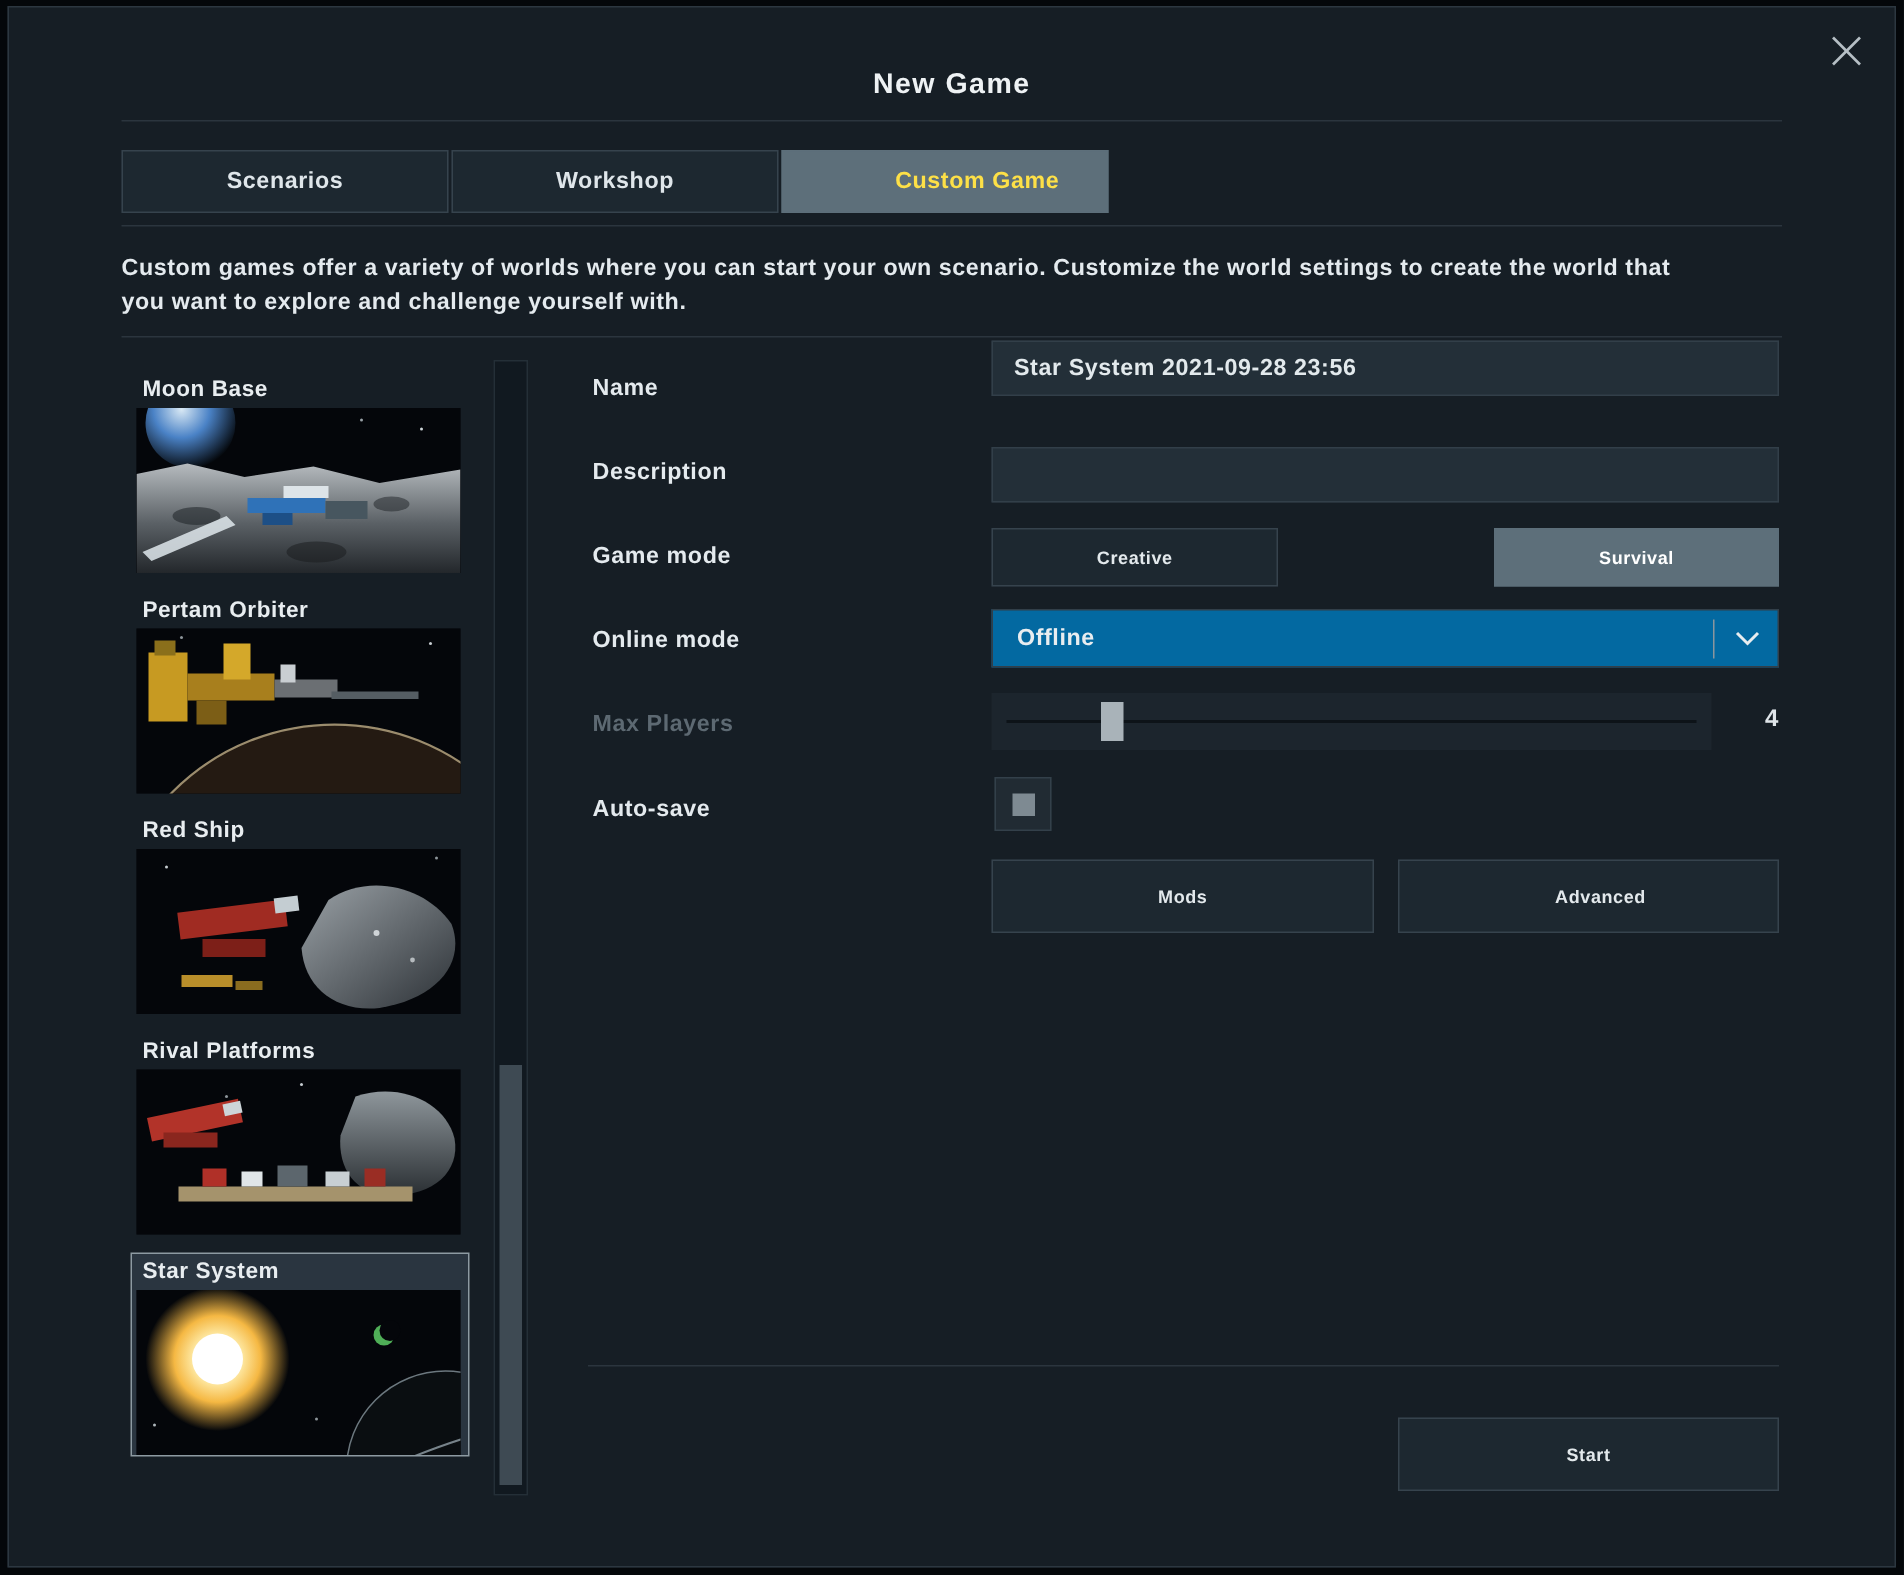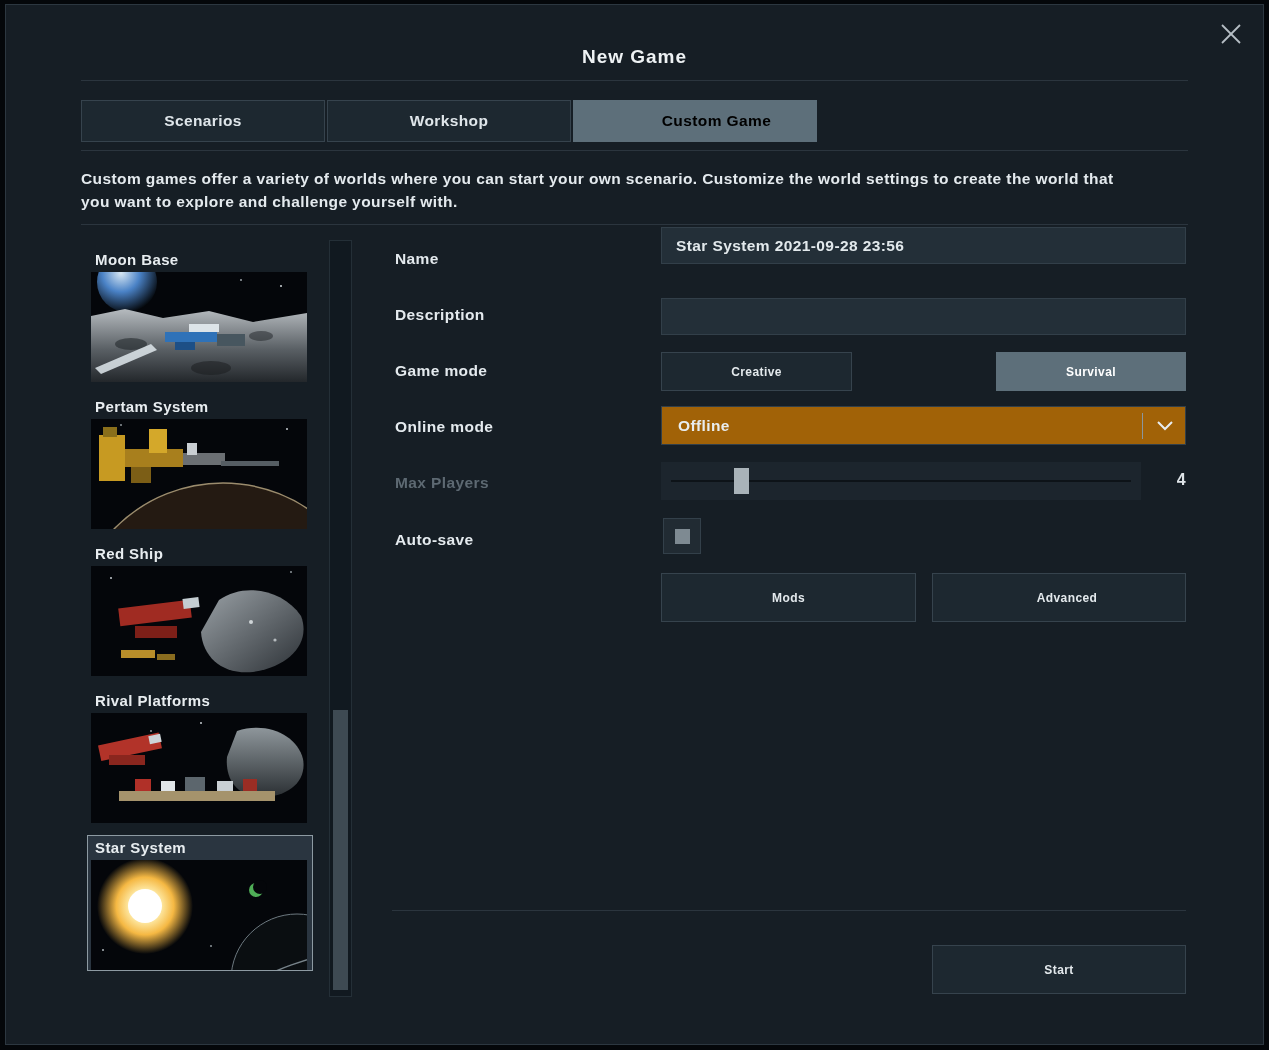--- a/index.html
+++ b/index.html
@@ -20,25 +20,25 @@
     position:absolute; left:0; right:0; top:46px; text-align:center;
     color:#eef2f4; font-size:19px; font-weight:bold; letter-spacing:1px;
   }
   .close-btn{
     position:absolute; left:1216px; top:19px; width:30px; height:30px;
     cursor:pointer; display:flex; align-items:center; justify-content:center;
   }
 
   .tabs{ position:absolute; left:81px; top:100px; display:flex; gap:2px; }
   .tab{
-    width:244px; height:42px; display:flex; align-items:center; justify-content:center;
+    width:218px; height:42px; display:flex; align-items:center; justify-content:center;
     background:#1d2830; border:1px solid #36434d; color:#dfe6ea;
     font-size:15.5px; font-weight:bold; cursor:pointer;
   }
-  .tab.active{ background:#5d6f7a; border-color:#5d6f7a; color:#000000;padding-left:43px; }
+  .tab.active{ background:#5d6f7a; border-color:#5d6f7a; color:#fde047;padding-left:43px; }
 
   .intro{
     position:absolute; left:81px; top:167px; width:1050px;
     color:#e4eaee; font-size:15.5px; line-height:23px; font-weight:bold;
   }
 
   
   .scenario-list{ position:absolute; left:88px; top:248px; width:228px; }
   .scenario{
     width:224px; padding:2px 3px 0 3px; margin-bottom:13px; cursor:pointer;
@@ -75,21 +75,21 @@
   }
   .btn{
     position:absolute; display:flex; align-items:center; justify-content:center;
     background:#1d2830; border:1px solid #36434d; color:#e3e9ec;
     font-size:12px; font-weight:bold; cursor:pointer;
   }
   .btn.active{ background:#5d6f7a; border-color:#5d6f7a; color:#fff; }
 
   .dropdown{
     position:absolute; left:661px; top:406px; width:525px; height:39px;
-    background:#a16207; border:1px solid #323f49; cursor:pointer;
+    background:#0369a1; border:1px solid #323f49; cursor:pointer;
     display:flex; align-items:center;
   }
   .dropdown-value{ color:#e8edf0; font-size:15.5px; font-weight:bold; padding-left:16px; flex:1; }
   .dropdown-sep{ width:1px; height:26px; background:#8b969d; margin-right:10px; }
   .dropdown-chev{ width:24px; display:flex; align-items:center; justify-content:center; margin-right:8px; }
 
   .slider-panel{
     position:absolute; left:661px; top:462px; width:480px; height:38px;
     background:#1c252d;
   }
@@ -169,21 +169,21 @@
         <ellipse cx="120" cy="96" rx="20" ry="7" fill="#17191c" opacity="0.5"></ellipse>
         <polygon points="4,96 60,72 66,78 10,102" fill="#dfe7ec" opacity="0.85"></polygon>
         <rect x="74" y="60" width="52" height="10" fill="#2f72b8"></rect>
         <rect x="98" y="52" width="30" height="8" fill="#dde4e8"></rect>
         <rect x="126" y="62" width="28" height="12" fill="#47565f"></rect>
         <rect x="84" y="70" width="20" height="8" fill="#1d4f86"></rect>
       </svg>
     </div>
 
     <div class="scenario">
-      <div class="scenario-title">Pertam System</div>
+      <div class="scenario-title">Pertam Orbiter</div>
       <svg class="thumb" viewBox="0 0 216 110">
         <rect width="216" height="110" fill="#04060a"></rect>
         <circle cx="196" cy="10" r="1" fill="#c6ccd0"></circle>
           <circle cx="30" cy="6" r="1" fill="#8d959a"></circle>
         <circle cx="132" cy="216" r="152" fill="#241a12" stroke="#9b8c6d" stroke-width="1.5"></circle>
         <rect x="8" y="16" width="26" height="46" fill="#c79a22"></rect>
         <rect x="12" y="8" width="14" height="10" fill="#8a6f1b"></rect>
         <rect x="34" y="30" width="58" height="18" fill="#a87f1d"></rect>
         <rect x="58" y="10" width="18" height="24" fill="#d4a82a"></rect>
         <rect x="92" y="34" width="42" height="12" fill="#6b6f73"></rect>

